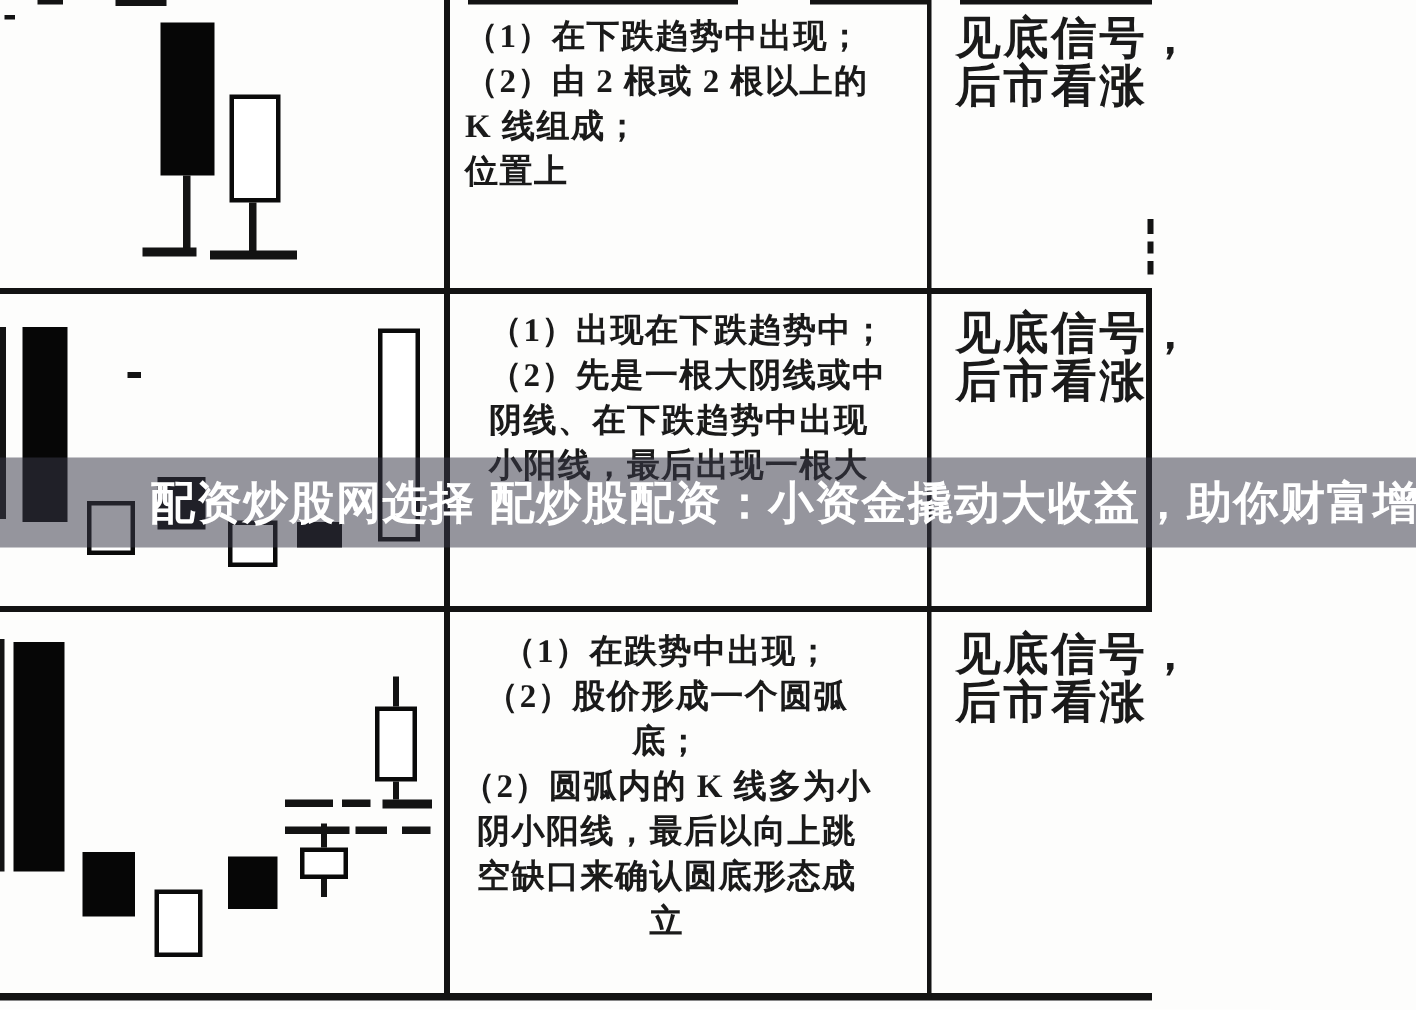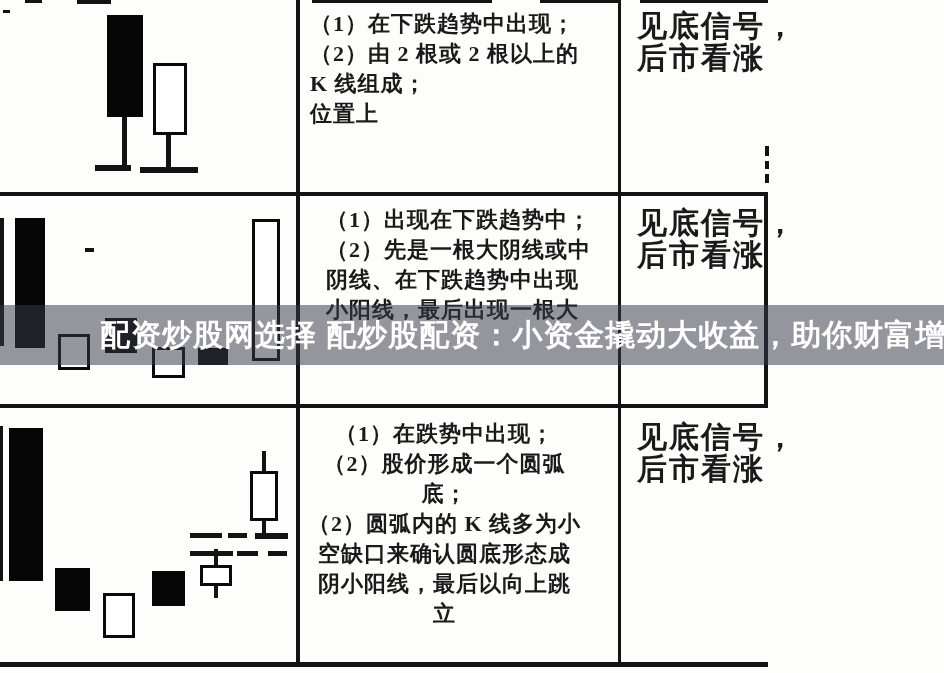--- a/index.html
+++ b/index.html
@@ -73,19 +73,19 @@
       <div class="abs ink" style="left: 214px; top: 586px; width: 4px; height: 12px;"></div>
       <div class="abs ink" style="left: 190px; top: 533px; width: 32px; height: 5px;"></div>
       <div class="abs ink" style="left: 228px; top: 533px; width: 19px; height: 5px;"></div>
       <div class="abs ink" style="left: 255px; top: 533px; width: 33px; height: 6px;"></div>
       <div class="abs ink" style="left: 190px; top: 551px; width: 43px; height: 5px;"></div>
       <div class="abs ink" style="left: 237px; top: 551px; width: 21px; height: 5px;"></div>
       <div class="abs ink" style="left: 268px; top: 551px; width: 19px; height: 5px;"></div>
       <div class="abs candle-white" style="left: 250px; top: 471px; width: 28px; height: 50px;"></div>
       <div class="abs ink" style="left: 262px; top: 451px; width: 4px; height: 20px;"></div>
       <div class="abs ink" style="left: 262px; top: 521px; width: 4px; height: 12px;"></div>
-      <div class="txt desc" style="left: 308px; top: 419px; text-align: center;"><div>（1）在跌势中出现；</div><div>（2）股价形成一个圆弧</div><div>底；</div><div>（2）圆弧内的 K 线多为小</div><div>空缺口来确认圆底形态成</div><div>阴小阳线，最后以向上跳</div><div>立</div></div>
+      <div class="txt desc" style="left: 308px; top: 419px; text-align: center;"><div>（1）在跌势中出现；</div><div>（2）股价形成一个圆弧</div><div>底；</div><div>（2）圆弧内的 K 线多为小</div><div>阴小阳线，最后以向上跳</div><div>空缺口来确认圆底形态成</div><div>立</div></div>
       <div class="txt sig" style="left: 637px; top: 421px;"><div>见底信号，</div><div>后市看涨</div></div>
     </div>
   <div class="banner" id="ad-banner" style="background: rgba(56, 56, 72, 0.53); color: rgb(255, 255, 255);">
     <span>配资炒股网选择 配炒股配资：小资金撬动大收益，助你财富增值</span>
   </div>
 </div>
 
 </body></html>

